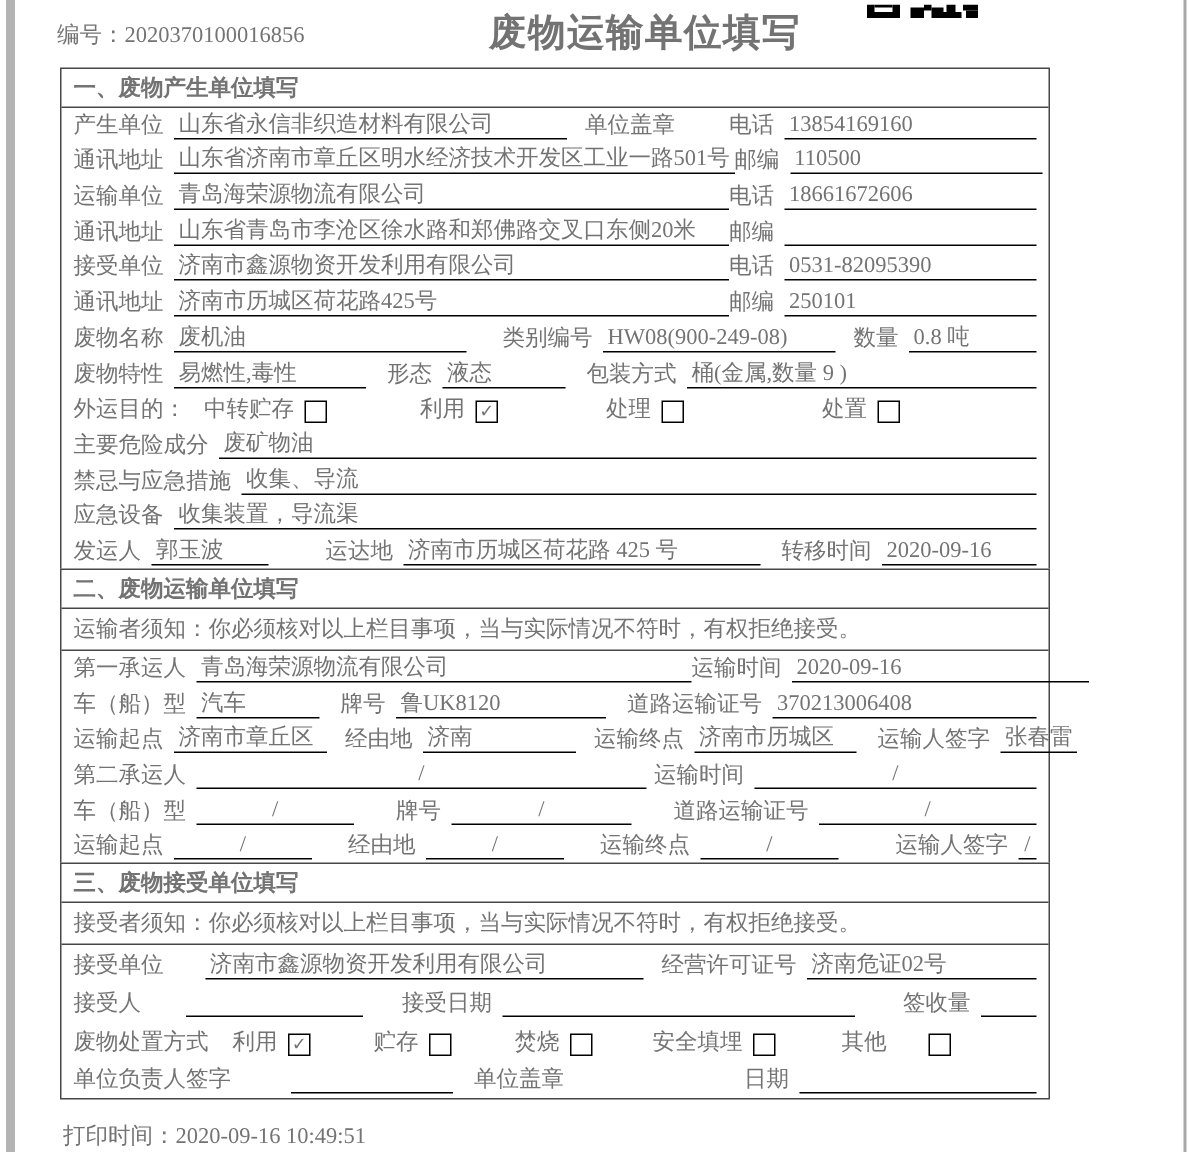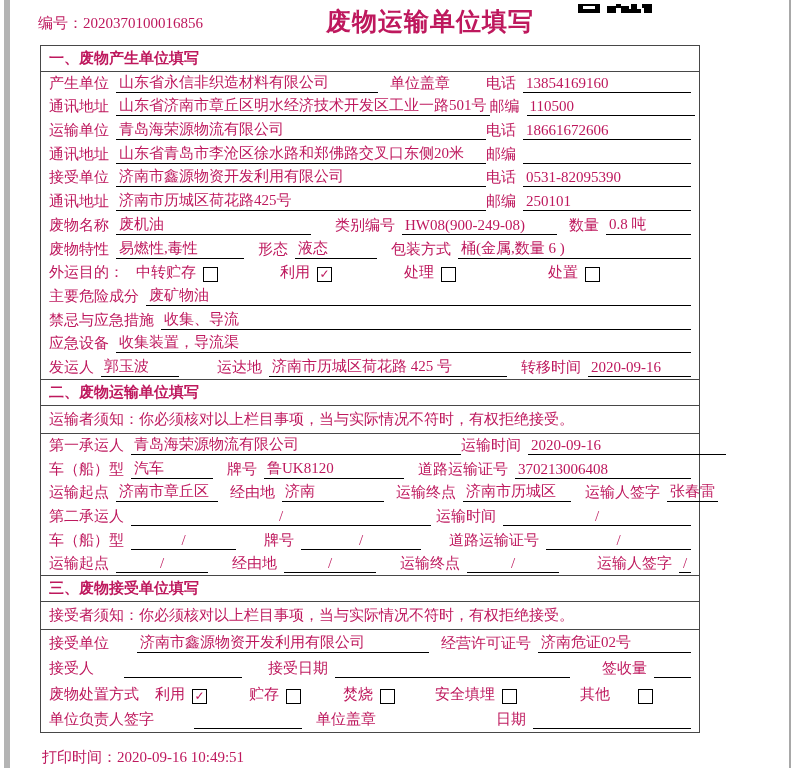--- a/index.html
+++ b/index.html
@@ -1,17 +1,17 @@
 <!DOCTYPE html>
 <html><head>
 <meta charset="utf-8">
 <style>
   html,body{margin:0;padding:0;background:#fff;}
   .page{position:relative;width:796px;height:768px;background:#ffffff;overflow:hidden;
-        font-family:"Liberation Serif","DejaVu Serif",serif;color:#be185d;font-size:15px;}
+        font-family:"Liberation Serif","DejaVu Serif",serif;color:#737373;font-size:15px;}
   .left-strip{position:absolute;left:4px;top:0;width:6px;height:768px;background:#b4b4b4;}
   .right-strip{position:absolute;left:789px;top:0;width:2px;height:768px;background:#a8a8a8;}
   .serial{position:absolute;left:38px;top:14px;font-size:15px;white-space:nowrap;}
   .title{position:absolute;left:326px;top:5px;font-size:25px;font-weight:700;letter-spacing:1px;white-space:nowrap;}
   .qr{position:absolute;left:578px;top:0;}
   .form{position:absolute;left:40px;top:45px;width:660px;}
   .sec{border:1.8px solid #474747;background:#fff;}
   .sec + .sec{margin-top:-1.8px;}
   .hdr{font-weight:700;font-size:15px;padding:3px 8px 2px 8px;height:20px;border-bottom:1.5px solid #474747;}
   .notice{padding:4px 8px 3px 8px;height:20px;border-bottom:1.5px solid #474747;white-space:nowrap;}
@@ -122,21 +122,21 @@
         <span class="lbl" style="margin-left:12px;">数量</span>
         <span class="val grow">0.8 吨</span>
       </div>
 
       <div class="row">
         <span class="lbl">废物特性</span>
         <span class="val" style="width:128px;">易燃性,毒性</span>
         <span class="lbl" style="margin-left:14px;">形态</span>
         <span class="val" style="width:82px;">液态</span>
         <span class="lbl" style="margin-left:14px;">包装方式</span>
-        <span class="val grow">桶(金属,数量  6 )</span>
+        <span class="val grow">桶(金属,数量  9 )</span>
       </div>
 
       <div class="row">
         <span class="lbl">外运目的：</span>
         <span class="opt" style="margin-left:12px;">
           <span>中转贮存</span>
           <span class="cb"></span>
         </span>
         <span class="opt" style="margin-left:62px;">
           <span>利用</span>
@@ -271,21 +271,21 @@
           <span class="cb"></span>
         </span>
         <span class="opt" style="margin-left:42px;">
           <span>焚烧</span>
           <span class="cb"></span>
         </span>
         <span class="opt" style="margin-left:40px;">
           <span>安全填埋</span>
           <span class="cb"></span>
         </span>
-        <span class="opt" style="margin-left:63px;gap:21px;">
+        <span class="opt" style="margin-left:44px;gap:21px;">
           <span>其他</span>
           <span class="cb"></span>
         </span>
       </div>
 
       <div class="row">
         <span class="lbl">单位负责人签字</span>
         <span class="val" style="width:108px;margin-left:40px;"></span>
         <span class="lbl" style="margin-left:14px;">单位盖章</span>
         <span class="lbl" style="margin-left:120px;">日期</span>

